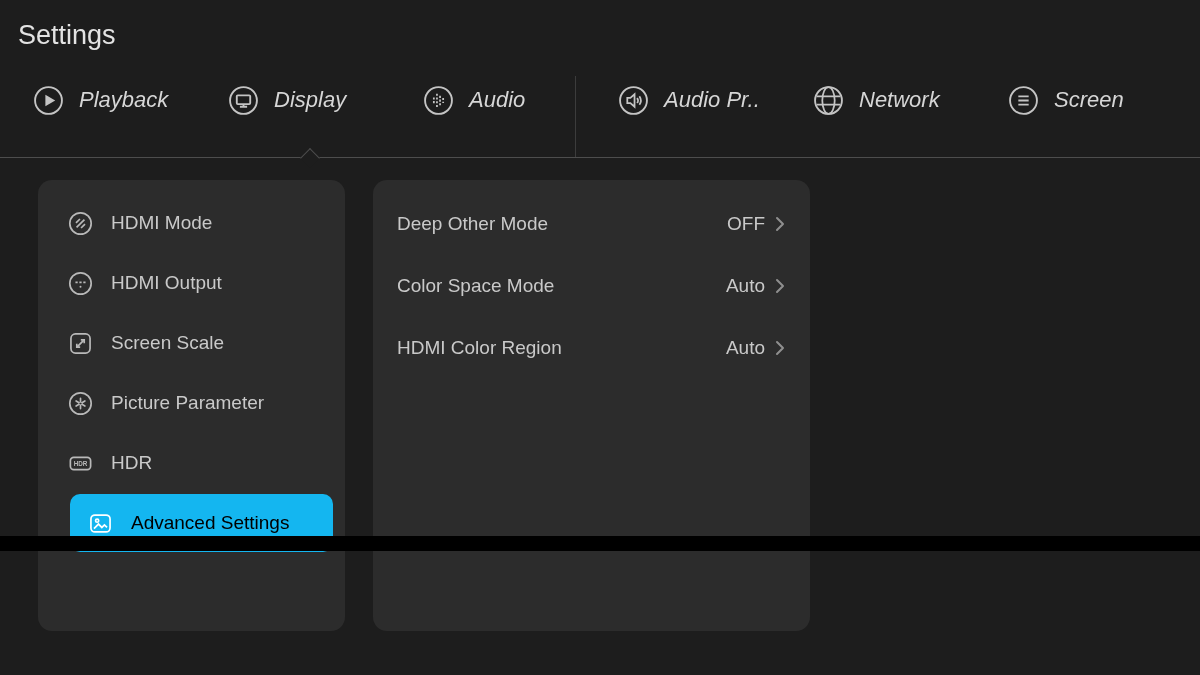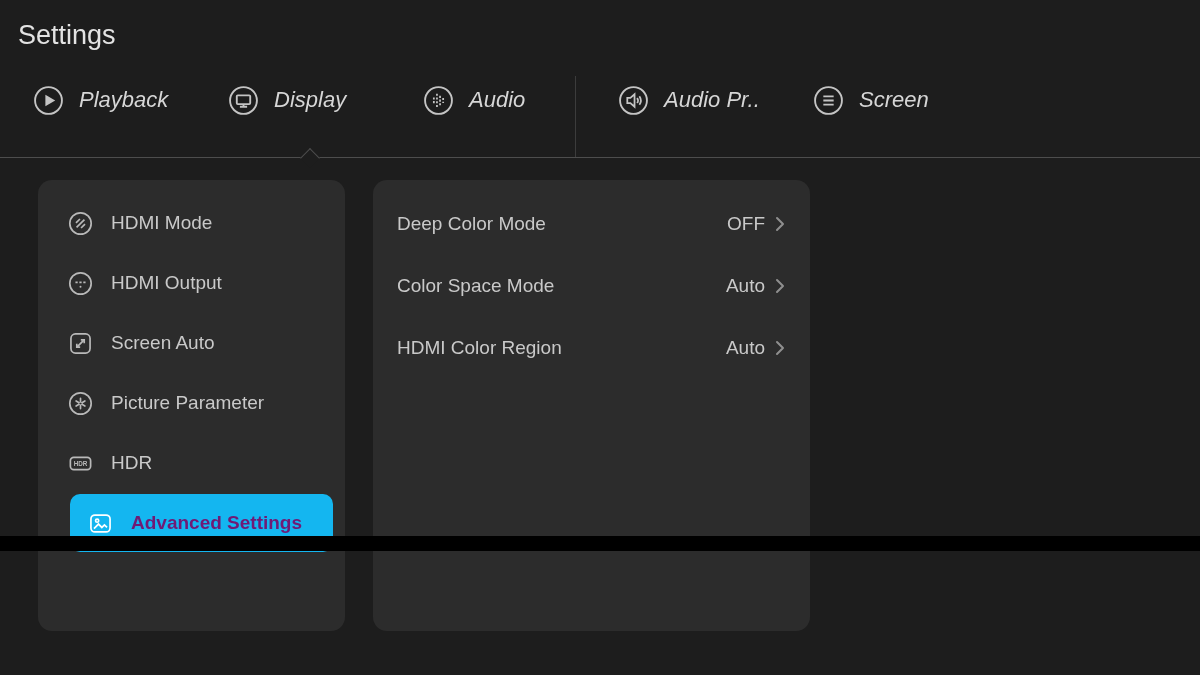--- a/index.html
+++ b/index.html
@@ -37,21 +37,21 @@
     position:absolute;left:38px;top:180px;width:307px;height:451px;
     background:#2c2c2c;border-radius:14px;box-sizing:border-box;padding-top:14px;
   }
   .menu-item{
     height:58px;margin:0 12px 2px 12px;border-radius:10px;
     display:flex;align-items:center;gap:17px;padding-left:17px;
     color:#c9c9c9;font-size:19px;
   }
   .micon{width:27px;height:27px;display:flex;align-items:center;justify-content:center;color:#b9b9b9;}
   .micon svg{display:block;}
-  .menu-item.selected{color:#701a75;font-weight:700;margin-left:32px;}
+  .menu-item.selected{color:#000000;font-weight:400;margin-left:32px;}
   .menu-item.selected .micon{color:#ffffff;}
 
   .right-panel{
     position:absolute;left:373px;top:180px;width:437px;height:451px;
     background:#2c2c2c;border-radius:14px;box-sizing:border-box;padding-top:13px;
   }
   .row{
     height:62px;margin:0 24px;
     display:flex;align-items:center;justify-content:space-between;
   }
@@ -109,20 +109,31 @@
           <circle cx="15" cy="15" r="13" stroke-width="1.8"></circle>
           <path d="M9 12.5 H12 L16 9 V21 L12 17.5 H9 Z"></path>
           <path d="M18.5 12.5 Q20.3 15 18.5 17.5"></path>
           <path d="M20.7 10.8 Q23.6 15 20.7 19.2"></path>
         </svg>
       </span>
       <span class="tlabel">Audio Pr..</span>
     </div>
     <div class="tab">
       <span class="ticon">
+        <svg width="31" height="31" viewBox="0 0 30 30" fill="none" stroke="currentColor" stroke-width="1.7">
+          <circle cx="15" cy="15" r="13" stroke-width="1.8"></circle>
+          <ellipse cx="15" cy="15" rx="6" ry="13"></ellipse>
+          <path d="M3.5 11 H26.5"></path>
+          <path d="M3.5 19 H26.5"></path>
+        </svg>
+      </span>
+      <span class="tlabel">Network</span>
+    </div>
+    <div class="tab">
+      <span class="ticon">
         <svg width="31" height="31" viewBox="0 0 30 30" fill="none" stroke="currentColor" stroke-width="1.8">
           <circle cx="15" cy="15" r="13"></circle>
           <path d="M10 11 H20 M10 15 H20 M10 19 H20"></path>
         </svg>
       </span>
       <span class="tlabel">Screen</span>
     </div>
   </div>
 
   <div class="vsep"></div>
@@ -154,21 +165,21 @@
 
     <div class="menu-item">
       <span class="micon">
         <svg width="27" height="27" viewBox="0 0 24 24" fill="none" stroke="currentColor" stroke-width="1.5">
           <rect x="3.5" y="3.5" width="17" height="17" rx="4"></rect>
           <path d="M9 15 L15 9"></path>
           <path d="M12.3 8.7 H15.3 V11.7"></path>
           <path d="M8.7 12.3 V15.3 H11.7"></path>
         </svg>
       </span>
-      <span>Screen Auto</span>
+      <span>Screen Scale</span>
     </div>
 
     <div class="menu-item">
       <span class="micon">
         <svg width="27" height="27" viewBox="0 0 24 24" fill="none" stroke="currentColor" stroke-width="1.5" stroke-linecap="round">
           <circle cx="12" cy="12" r="9.5"></circle>
           <path d="M12 7.5 V10.5 M12 13.5 V16.5 M8.1 9.75 L10.7 11.25 M13.3 12.75 L15.9 14.25 M15.9 9.75 L13.3 11.25 M10.7 12.75 L8.1 14.25"></path>
         </svg>
       </span>
       <span>Picture Parameter</span>
@@ -193,21 +204,21 @@
         </svg>
       </span>
       <span>Advanced Settings</span>
     </div>
 
   </div>
 
   <div class="right-panel">
 
     <div class="row">
-      <span class="row-label">Deep Color Mode</span>
+      <span class="row-label">Deep Other Mode</span>
       <span class="row-right">
         <span class="row-value">OFF</span>
         <span class="chev">
           <svg width="12" height="18" viewBox="0 0 12 18" fill="none" stroke="currentColor" stroke-width="2" stroke-linecap="round" stroke-linejoin="round">
               <polyline points="3,3 9,9 3,15"></polyline>
             </svg>
         </span>
       </span>
     </div>
 

